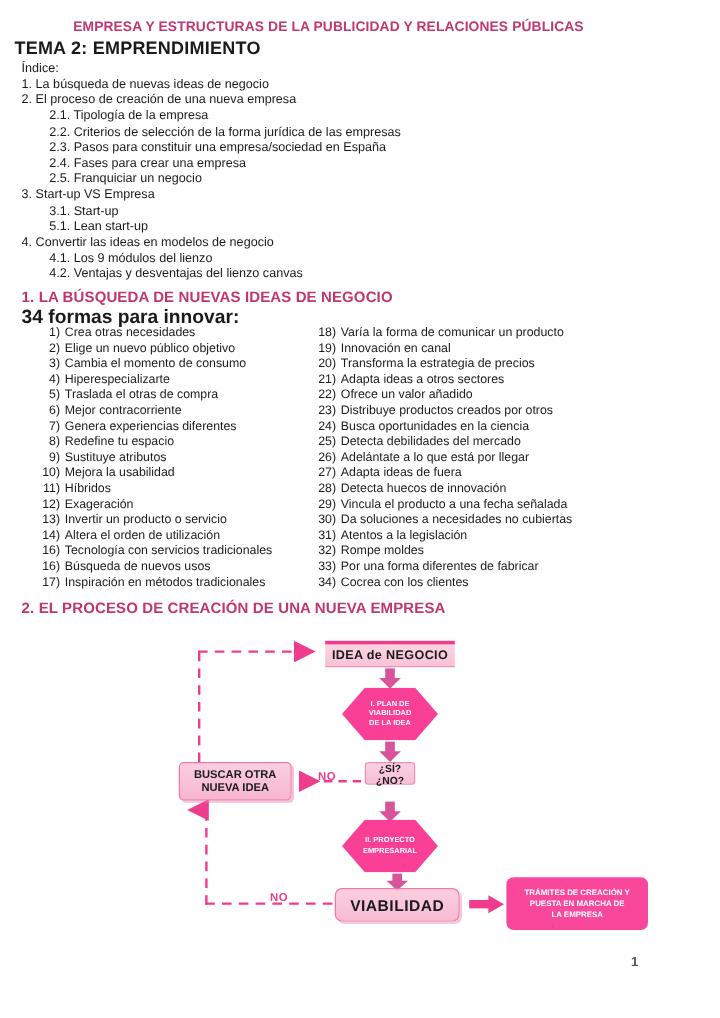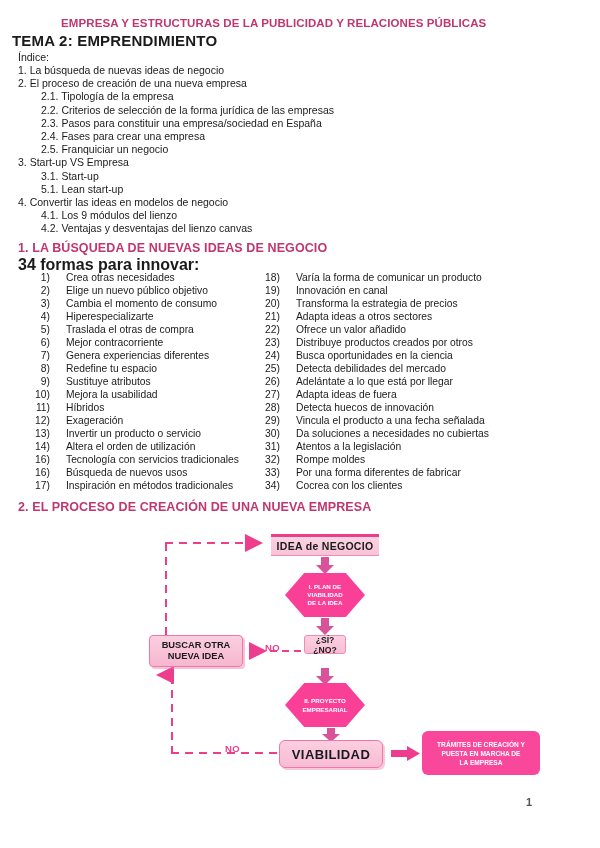--- a/index.html
+++ b/index.html
@@ -105,21 +105,21 @@
     white-space: nowrap;
     display: flex;
   }
   .innov-num {
     display: inline-block;
     width: 22px;
     text-align: right;
     flex: 0 0 22px;
   }
   .innov-txt {
-    padding-left: 16px;
+    padding-left: 4px;
   }
 
   
   .flow {
     position: absolute;
     left: 0;
     top: 525px;
     width: 600px;
     height: 275px;
     margin-left: 39px;

